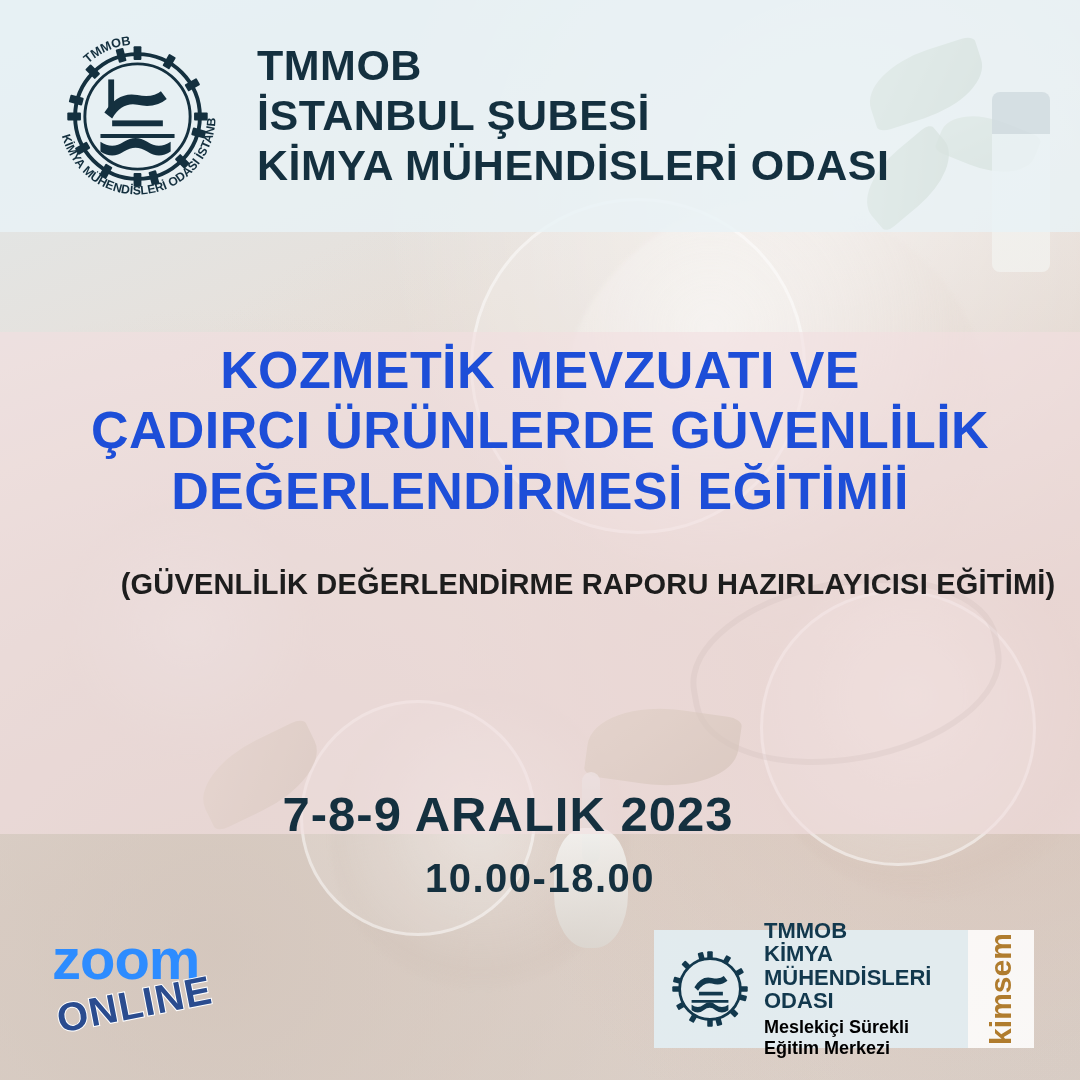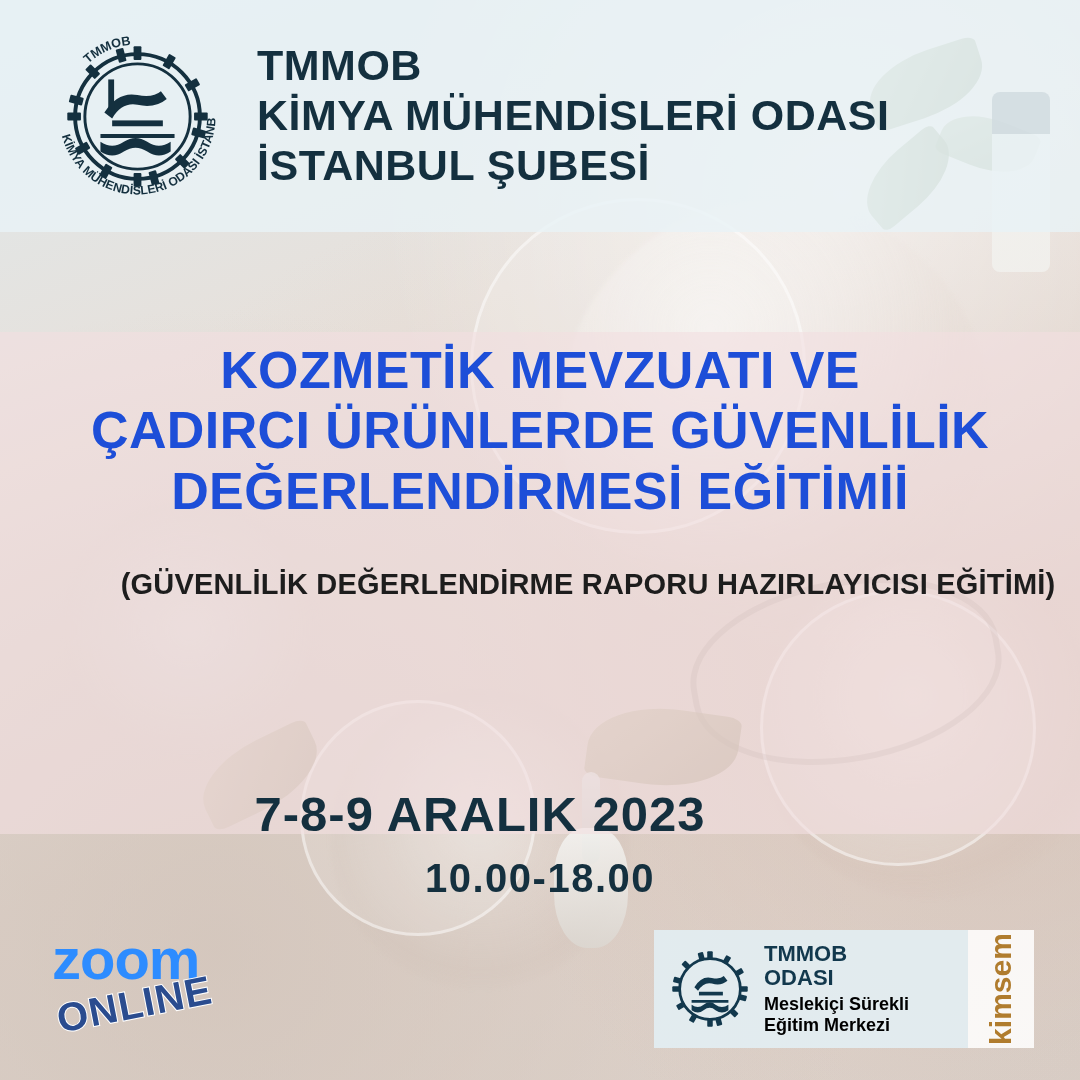--- a/index.html
+++ b/index.html
@@ -162,20 +162,21 @@
   .trainers-label { font-size: 28px; }
   .date-line {
     position: absolute;
     left: 0; top: 786px;
     width: 960px;
     text-align: center;
     color: #14303f;
     font-weight: bold;
     font-size: 49px;
     letter-spacing: 1px;
+    padding-left: 28px;
   }
   .time-line {
     position: absolute;
     left: 0; top: 856px;
     width: 1080px;
     text-align: center;
     color: #14303f;
     font-weight: bold;
     font-size: 40px;
     letter-spacing: 1.5px;
@@ -317,22 +318,22 @@
           <textPath href="#ringTop" startOffset="26%">TMMOB</textPath>
         </text>
         <text font-family="Liberation Sans, sans-serif" font-size="12.5" font-weight="bold" fill="#14303f">
           <textPath href="#ringBottom" startOffset="8%">KİMYA MÜHENDİSLERİ ODASI İSTANBUL ŞUBESİ</textPath>
         </text>
       </svg>
     </div>
 
     <div class="org-title">
       <div>TMMOB</div>
+      <div>İSTANBUL ŞUBESİ</div>
       <div>KİMYA MÜHENDİSLERİ ODASI</div>
-      <div>İSTANBUL ŞUBESİ</div>
     </div>
   </div>
 
   <div class="mid-band"></div>
 
   <div class="content">
 
     <div class="main-title">
       <div>KOZMETİK MEVZUATI VE</div>
       <div>ÇADIRCI ÜRÜNLERDE GÜVENLİLİK</div>
@@ -384,20 +385,21 @@
               </g>
               <path d="M30 62 h40 v3 h-40 z"></path>
               <path d="M33 48 q8 -13 19 -10 q9 2 13 -2 l4 5 q-7 6 -17 3 q-9 -2 -15 8 z"></path>
               <rect x="38" y="53" width="26" height="4"></rect>
               <path d="M30 67 q7 5 13 0 q7 -5 13 0 q7 5 14 0 v6 q-7 5 -14 0 q-6 -5 -13 0 q-6 5 -13 0 z"></path>
             </g>
           </svg>
         </div>
         <div class="kmo-text">
           <div class="l1">TMMOB</div>
+          <div class="l2">KİMYA MÜHENDİSLERİ</div>
           <div class="l3">ODASI</div>
           <div class="l4">Meslekiçi Sürekli Eğitim Merkezi</div>
         </div>
       </div>
       <div class="kimsem-box">
         <div class="kimsem-text">kimsem</div>
       </div>
     </div>
 
   </div>

